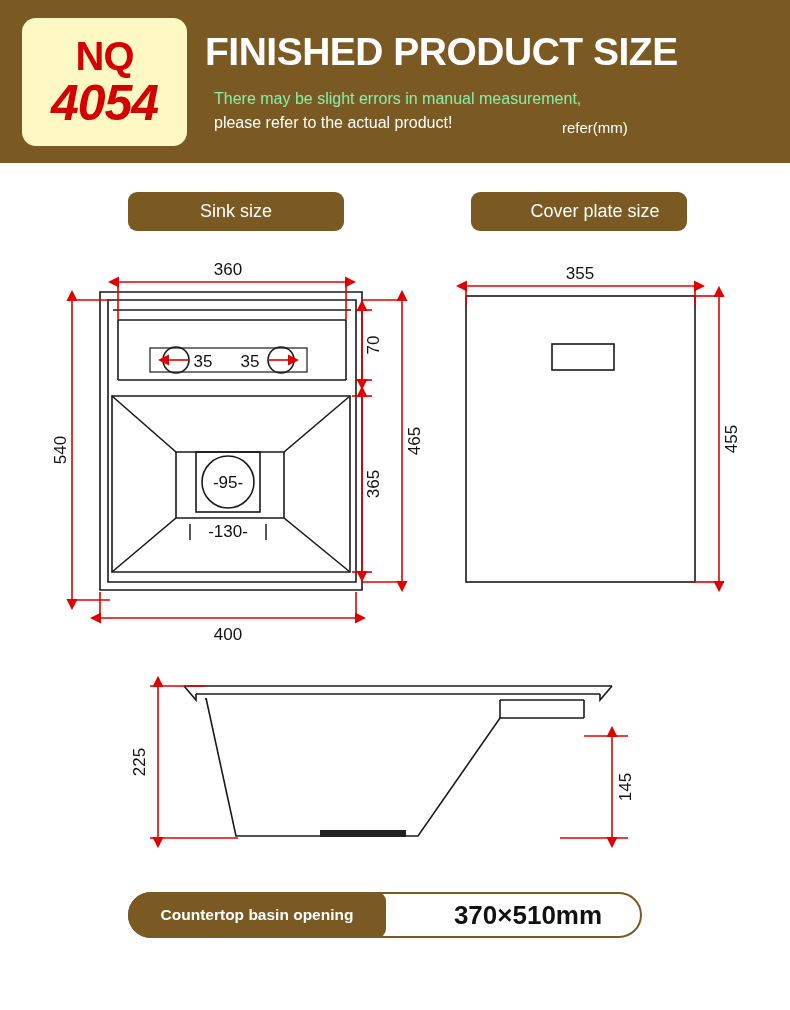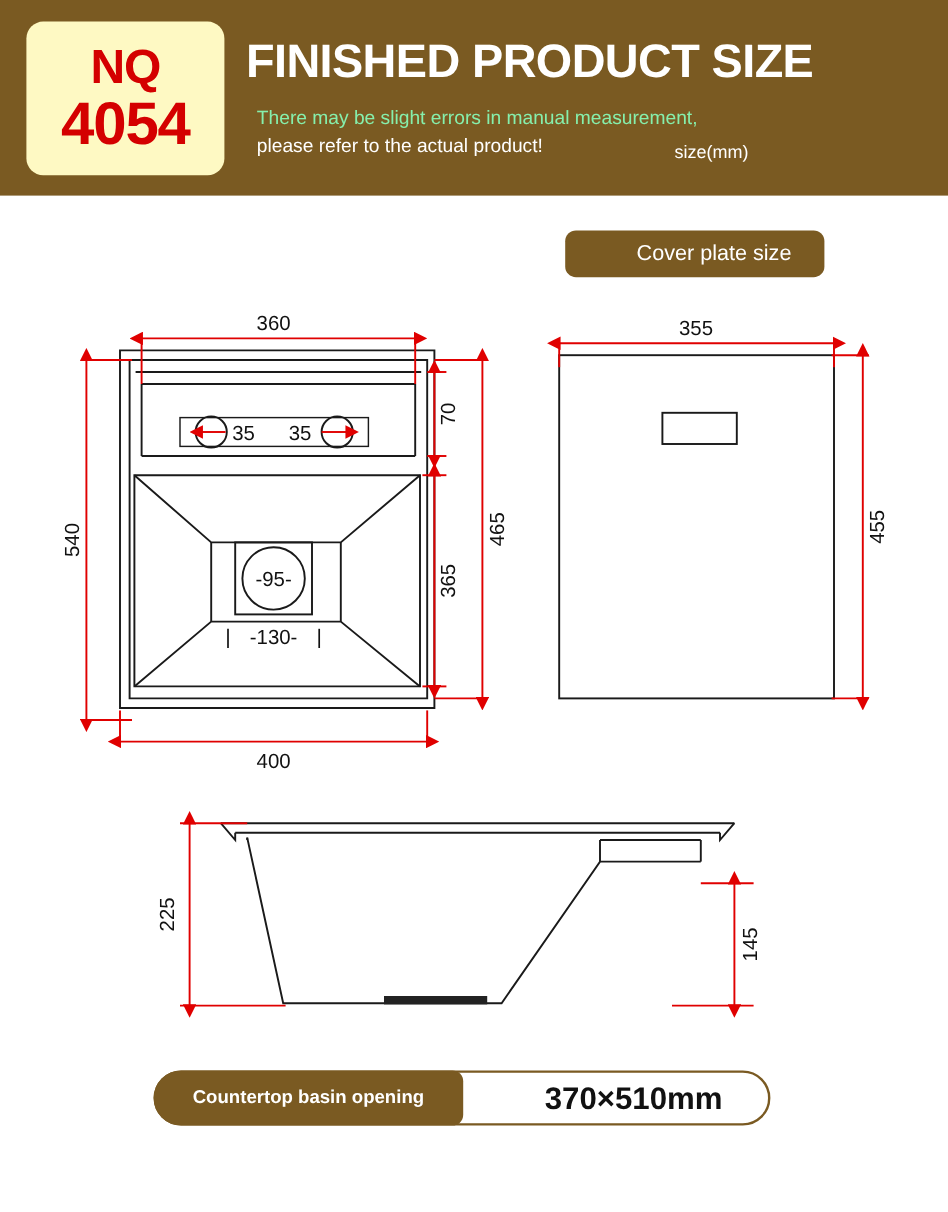--- a/index.html
+++ b/index.html
@@ -40,20 +40,21 @@
     font-size: 40px;
     line-height: 42px;
     letter-spacing: -1px;
   }
   .badge .num {
     color: #d40000;
     font-weight: bold;
     font-size: 50px;
     line-height: 52px;
     letter-spacing: -1px;
+    font-style: italic;
   }
   .header-title {
     position: absolute;
     left: 205px; top: 30px;
     color: #ffffff;
     font-size: 39px;
     font-weight: bold;
     letter-spacing: -0.5px;
     white-space: nowrap;
   }
@@ -152,23 +153,24 @@
 <div id="page">
 
   <div class="header">
     <div class="badge">
       <div class="nq">NQ</div>
       <div class="num">4054</div>
     </div>
     <div class="header-title">FINISHED PRODUCT SIZE</div>
     <div class="header-sub1">There may be slight errors in manual measurement,</div>
     <div class="header-sub2">please refer to the actual product!</div>
-    <div class="header-unit">size(mm)</div>
+    <div class="header-unit">refer(mm)</div>
   </div>
 
+  <div class="pill" id="pill-sink">Sink size</div>
   <div class="pill" id="pill-cover">Cover plate size</div>
 
   <svg id="drawing" viewBox="0 0 790 1010">
     <defs>
       <marker id="arrL" viewBox="0 0 10 10" refX="9" refY="5" markerWidth="7" markerHeight="7" orient="auto">
         <path d="M 10 0 L 0 5 L 10 10 z" fill="#e00000"></path>
       </marker>
       <marker id="arrR" viewBox="0 0 10 10" refX="1" refY="5" markerWidth="7" markerHeight="7" orient="auto">
         <path d="M 0 0 L 10 5 L 0 10 z" fill="#e00000"></path>
       </marker>

